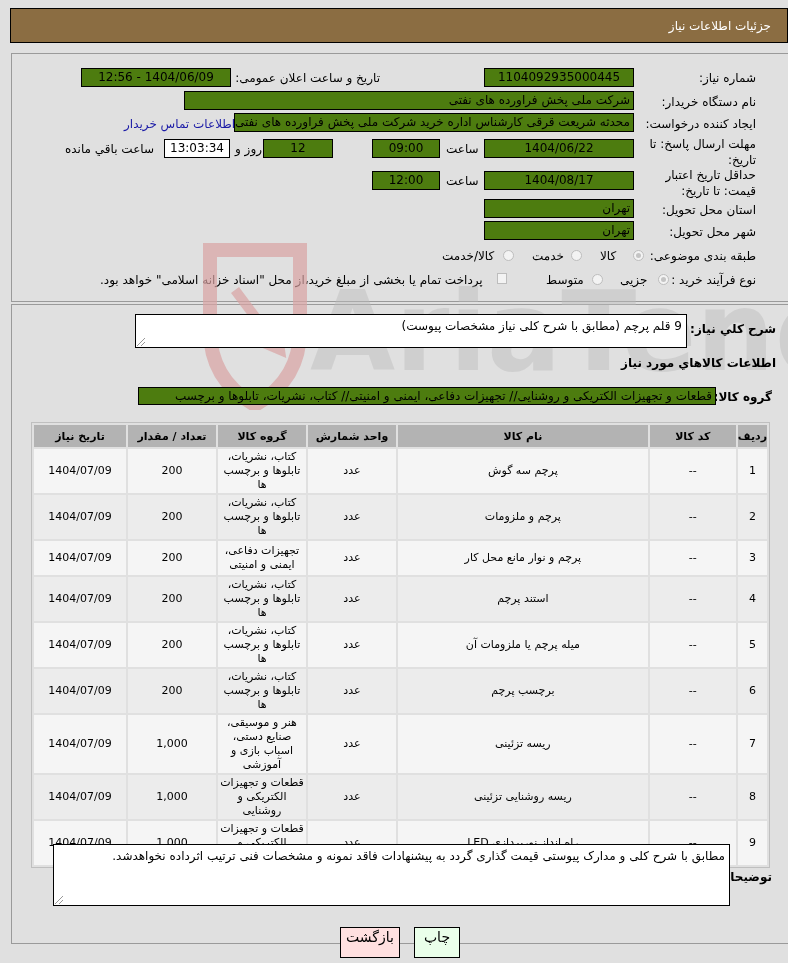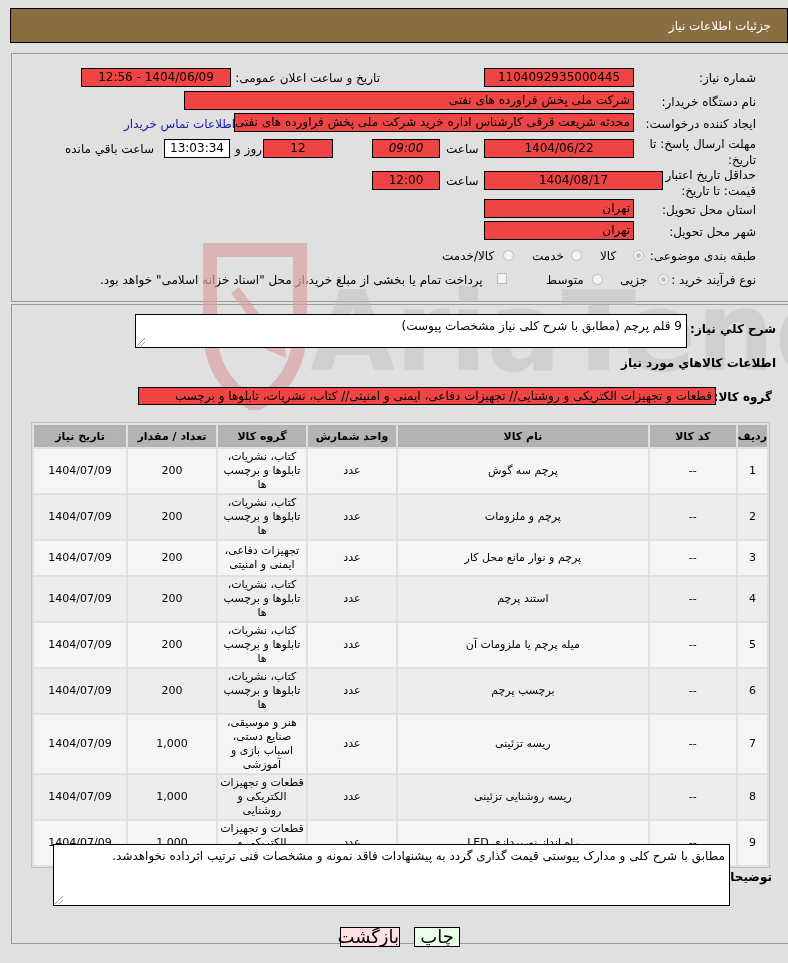--- a/index.html
+++ b/index.html
@@ -12,21 +12,21 @@
     position: absolute; left: 10px; top: 8px; width: 778px; height: 35px;
     background: #8b6d42; border: 1px solid #000; box-sizing: border-box;
     color: #fff; font-size: 12px; direction: rtl;
   }
   .header span { position: absolute; right: 16px; top: 10px; }
   .panel {
     position: absolute; left: 11px; width: 777px; border: 1px solid #9a9a9a;
     border-right: none; box-sizing: border-box; background: #e0e0e0;
   }
   .box {
-    position: absolute; background: #ef4444; border: 1px solid #000; box-sizing: border-box;
+    position: absolute; background: #4d7c0f; border: 1px solid #000; box-sizing: border-box;
     height: 19px; line-height: 17px; font-size: 12px; white-space: nowrap; overflow: hidden; direction: rtl;
   }
   .center { text-align: center; }
   .right { text-align: right; padding-right: 3px; }
   .yellow { background: #ffffff; }
   .lbl { position: absolute; direction: rtl; font-size: 12px; white-space: nowrap; }
   .bold { font-weight: bold; }
   .link { color: #1a1aa6; }
   .radio {
     position: absolute; width: 11px; height: 11px; border-radius: 50%;
@@ -47,22 +47,22 @@
     border-spacing: 2px; background: #e0e0e0; direction: rtl; border: 1px solid #bfbfbf;
   }
   table.items th {
     background: #b3b3b3; font-weight: bold; font-size: 11px; height: 22px; padding: 0; margin-left: 47px;
   }
   table.items td {
     background: #f5f5f5; text-align: center; font-size: 11px; line-height: 14px; padding: 1px 2px;
   }
   table.items tr:nth-child(even) td { background: #ececec; }
   .btn {
-    position: absolute; height: 20px; border: 1px solid #000; box-sizing: border-box;
-    font-size: 18px; line-height: 18px; text-align: center; direction: rtl; cursor: pointer;
+    position: absolute; height: 31px; border: 1px solid #000; box-sizing: border-box;
+    font-size: 14px; line-height: 18px; text-align: center; direction: rtl; cursor: pointer;
   }
   .watermark {
     position: absolute; left: 190px; top: 240px; width: 600px; height: 170px; pointer-events: none;
   }
 </style>
 </head>
 <body>
 
 <div class="header">
   <span>جزئیات اطلاعات نیاز</span>
@@ -79,28 +79,28 @@
 <span class="lbl" style="right:32px; top:95px;">نام دستگاه خریدار:</span>
 <div class="box right" style="left:184px; top:91px; width:450px;">شرکت ملی پخش فراورده های نفتی</div>
 
 <span class="lbl" style="right:32px; top:117px;">ایجاد کننده درخواست:</span>
 <div class="box right" style="left:234px; top:113px; width:400px;">محدثه شریعت قرقی کارشناس اداره خرید  شرکت ملی پخش فراورده های نفتی</div>
 <span class="lbl link" style="left:124px; top:117px;">اطلاعات تماس خریدار</span>
 
 <span class="lbl" style="right:32px; top:136px; width:110px; white-space:normal; line-height:16px;">مهلت ارسال پاسخ: تا تاریخ:</span>
 <div class="box center" style="left:484px; top:139px; width:150px;">1404/06/22</div>
 <span class="lbl" style="left:446px; top:142px;">ساعت</span>
-<div class="box center" style="left:372px; top:139px; width:68px;font-style:italic;">09:00</div>
+<div class="box center" style="left:372px; top:139px; width:68px;">09:00</div>
 <div class="box center" style="left:263px; top:139px; width:70px;">12</div>
 <span class="lbl" style="left:235px; top:142px;">روز و</span>
 <div class="box center yellow" style="left:164px; top:139px; width:66px;">13:03:34</div>
 <span class="lbl" style="left:65px; top:142px;">ساعت باقي مانده</span>
 
 <span class="lbl" style="right:32px; top:167px; width:120px; white-space:normal; line-height:16px;">حداقل تاریخ اعتبار قیمت: تا تاریخ:</span>
-<div class="box center" style="left:484px; top:171px; width:179px;">1404/08/17</div>
+<div class="box center" style="left:484px; top:171px; width:150px;">1404/08/17</div>
 <span class="lbl" style="left:446px; top:174px;">ساعت</span>
 <div class="box center" style="left:372px; top:171px; width:68px;">12:00</div>
 
 <span class="lbl" style="right:32px; top:203px;">استان محل تحویل:</span>
 <div class="box right" style="left:484px; top:199px; width:150px;">تهران</div>
 
 <span class="lbl" style="right:32px; top:225px;">شهر محل تحویل:</span>
 <div class="box right" style="left:484px; top:221px; width:150px;">تهران</div>
 
 <span class="lbl" style="right:32px; top:249px;">طبقه بندی موضوعی:</span>

